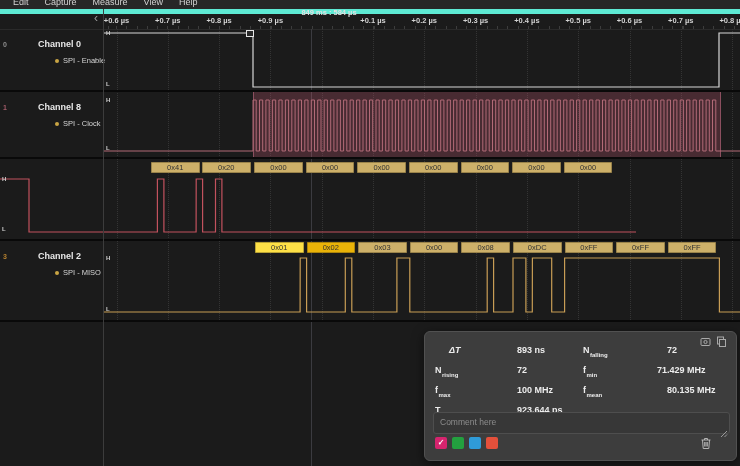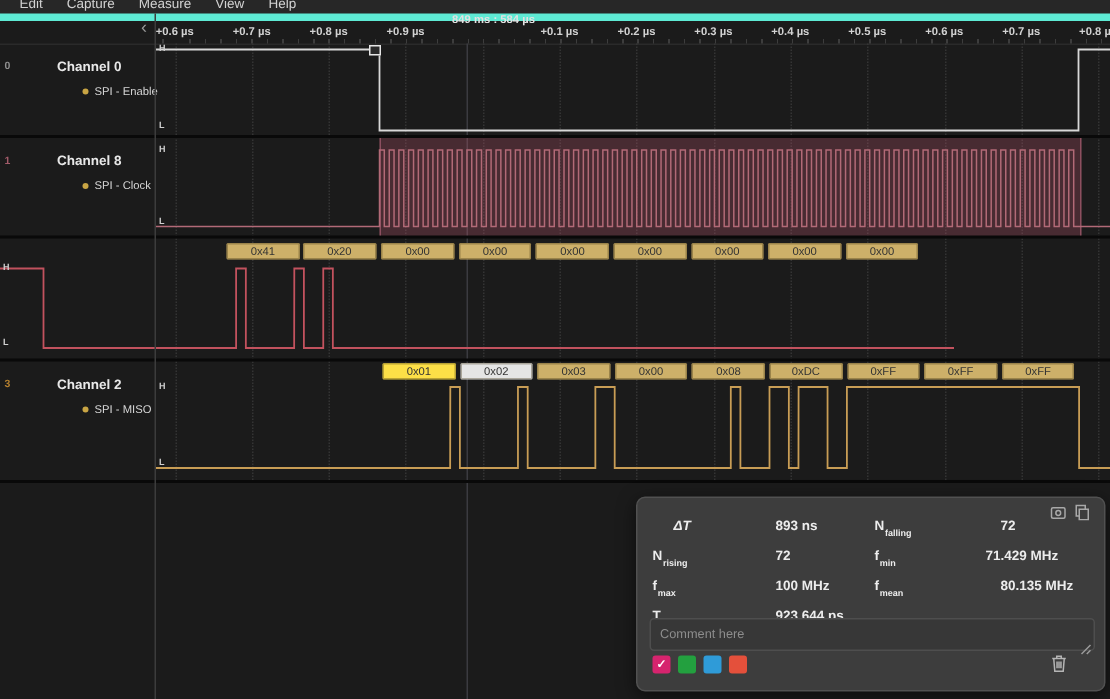--- a/index.html
+++ b/index.html
@@ -187,21 +187,21 @@
             <span class="ptext">SPI - MISO</span>
           </div>
         </div>
         <div class="wave">
           <svg width="636" height="79">
             <path d="M0.0,71L151.0,71L157.4,71L163.9,71L170.3,71L176.8,71L183.3,71L189.7,71L196.1,71L196.2,17L202.6,17L202.6,71L209.0,71L215.5,71L221.9,71L228.4,71L234.8,71L241.3,71L241.3,17L247.8,17L247.8,71L254.2,71L260.6,71L267.1,71L273.5,71L280.0,71L286.4,71L292.9,71L292.9,17L299.3,17L305.8,17L305.8,71L312.3,71L318.7,71L325.1,71L331.6,71L338.1,71L344.5,71L350.9,71L357.4,71L363.8,71L370.3,71L376.7,71L383.2,71L383.2,17L389.6,17L389.6,71L396.1,71L402.5,71L409.0,71L409.0,17L415.4,17L421.9,17L421.9,71L428.3,71L428.4,17L434.8,17L441.3,17L447.7,17L447.7,71L454.1,71L460.6,71L460.6,17L467.1,17L473.5,17L479.9,17L486.4,17L492.9,17L499.3,17L505.8,17L512.2,17L518.7,17L525.1,17L531.6,17L538.0,17L544.5,17L550.9,17L557.4,17L563.8,17L570.3,17L576.7,17L583.1,17L589.6,17L596.0,17L602.5,17L609.0,17L615.4,17L615.4,71L636.0,71" fill="none" stroke="#c89d55" stroke-width="1.2"></path>
           </svg>
           <div class="hl-label" style="top: 14px;">H</div>
           <div class="hl-label" style="top: 65px;">L</div>
           <div class="byte-box" style="left: 151px; top: 1px; width: 48.5px; background: #fde047; color: rgb(51, 51, 51);">0x01</div>
-          <div class="byte-box" style="left: 202.6px; top: 1px; width: 48.5px; background: #e5e5e5; color: rgb(51, 51, 51);">0x02</div>
+          <div class="byte-box" style="left: 202.6px; top: 1px; width: 48.5px; background: #eab308; color: rgb(51, 51, 51);">0x02</div>
           <div class="byte-box" style="left: 254.2px; top: 1px; width: 48.5px; background: rgb(205, 176, 105); color: rgb(51, 51, 51);">0x03</div>
           <div class="byte-box" style="left: 305.8px; top: 1px; width: 48.5px; background: rgb(205, 176, 105); color: rgb(51, 51, 51);">0x00</div>
           <div class="byte-box" style="left: 357.4px; top: 1px; width: 48.5px; background: rgb(205, 176, 105); color: rgb(51, 51, 51);">0x08</div>
           <div class="byte-box" style="left: 409px; top: 1px; width: 48.5px; background: rgb(205, 176, 105); color: rgb(51, 51, 51);">0xDC</div>
           <div class="byte-box" style="left: 460.6px; top: 1px; width: 48.5px; background: rgb(205, 176, 105); color: rgb(51, 51, 51);">0xFF</div>
           <div class="byte-box" style="left: 512.2px; top: 1px; width: 48.5px; background: rgb(205, 176, 105); color: rgb(51, 51, 51);">0xFF</div>
           <div class="byte-box" style="left: 563.8px; top: 1px; width: 48.5px; background: rgb(205, 176, 105); color: rgb(51, 51, 51);">0xFF</div>
         </div>
       </div>
       <div class="sep"></div>

